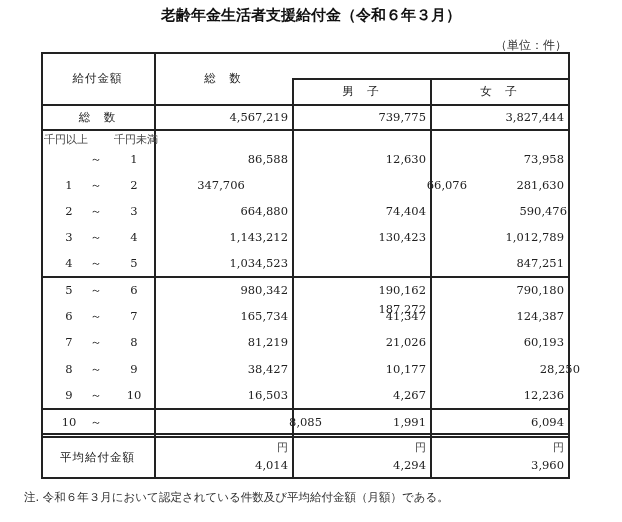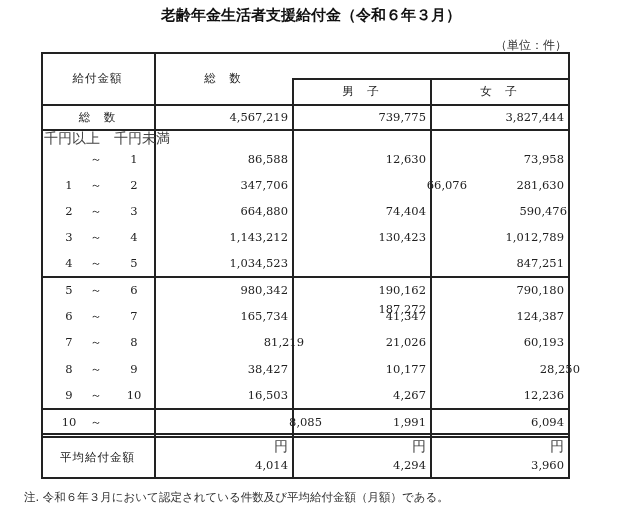--- a/index.html
+++ b/index.html
@@ -9,21 +9,21 @@
            font-family:"DejaVu Sans","Liberation Sans",sans-serif; font-weight:bold; font-size:15px; color:#111; }
   .unit { position:absolute; left:495px; top:37px; font-size:12px; color:#333;text-align:right; }
   .tbl { position:absolute; left:41px; top:52px; width:528px; height:426px; }
   .hl, .vl { position:absolute; background:#222; }
   .hl { height:1.5px; }
   .vl { width:1.5px; }
   .cell { position:absolute; font-size:11.5px; line-height:14px; white-space:nowrap; }
   .c { text-align:center; }
   .r { text-align:right; }
   .hdr { font-family:"DejaVu Sans","Liberation Sans",sans-serif; font-size:11.5px; letter-spacing:1px; }
-  .tiny { font-family:Liberation Mono, monospace; font-size:14px; color:#444; }
+  .tiny { font-family:Liberation Sans, sans-serif; font-size:11px; color:#444; }
   .note { position:absolute; left:24px; top:490px; font-family:"DejaVu Sans","Liberation Sans",sans-serif; font-size:11.5px; color:#333; }
 </style>
 </head>
 <body>
 
 <div class="title">老齢年金生活者支援給付金（令和６年３月）</div>
 <div class="unit">（単位：件）</div>
 
 <div class="tbl">
 
@@ -62,21 +62,21 @@
     <div class="cell c" style="left:45px;width:20px;top:100px;">～</div>
     <div class="cell c" style="left:78px;width:30px;top:100px;">1</div>
     <div class="cell r" style="left:113px;width:134px;top:100px;">86,588</div>
     <div class="cell r" style="left:251px;width:134px;top:100px;">12,630</div>
     <div class="cell r" style="left:389px;width:134px;top:100px;">73,958</div>
   </div>
   <div>
     <div class="cell c" style="left:8px;width:40px;top:126px;">1</div>
     <div class="cell c" style="left:45px;width:20px;top:126px;">～</div>
     <div class="cell c" style="left:78px;width:30px;top:126px;">2</div>
-    <div class="cell r" style="left:113px;width:134px;top:126px;">347,706</div>
+    <div class="cell r" style="left:113px;width:134px;top:126px;text-align:center;">347,706</div>
     <div class="cell r" style="left:251px;width:134px;top:126px;margin-left:41px;">66,076</div>
     <div class="cell r" style="left:389px;width:134px;top:126px;">281,630</div>
   </div>
   <div>
     <div class="cell c" style="left:8px;width:40px;top:152px;">2</div>
     <div class="cell c" style="left:45px;width:20px;top:152px;">～</div>
     <div class="cell c" style="left:78px;width:30px;top:152px;">3</div>
     <div class="cell r" style="left:113px;width:134px;top:152px;">664,880</div>
     <div class="cell r" style="left:251px;width:134px;top:152px;">74,404</div>
     <div class="cell r" style="left:392px;width:134px;top:152px;">590,476</div>
@@ -110,21 +110,21 @@
     <div class="cell c" style="left:45px;width:20px;top:257px;">～</div>
     <div class="cell c" style="left:78px;width:30px;top:257px;">7</div>
     <div class="cell r" style="left:113px;width:134px;top:257px;">165,734</div>
     <div class="cell r" style="left:251px;width:134px;top:257px;">41,347</div>
     <div class="cell r" style="left:389px;width:134px;top:257px;">124,387</div>
   </div>
   <div>
     <div class="cell c" style="left:8px;width:40px;top:283px;">7</div>
     <div class="cell c" style="left:45px;width:20px;top:283px;">～</div>
     <div class="cell c" style="left:78px;width:30px;top:283px;">8</div>
-    <div class="cell r" style="left:113px;width:134px;top:283px;padding-left:16px;">81,219</div>
+    <div class="cell r" style="left:113px;width:134px;top:283px;">81,219</div>
     <div class="cell r" style="left:251px;width:134px;top:283px;">21,026</div>
     <div class="cell r" style="left:389px;width:134px;top:283px;">60,193</div>
   </div>
   <div>
     <div class="cell c" style="left:8px;width:40px;top:310px;">8</div>
     <div class="cell c" style="left:45px;width:20px;top:310px;">～</div>
     <div class="cell c" style="left:78px;width:30px;top:310px;">9</div>
     <div class="cell r" style="left:113px;width:134px;top:310px;">38,427</div>
     <div class="cell r" style="left:251px;width:134px;top:310px;">10,177</div>
     <div class="cell r" style="left:389px;width:134px;top:310px;padding-left:16px;">28,250</div>

